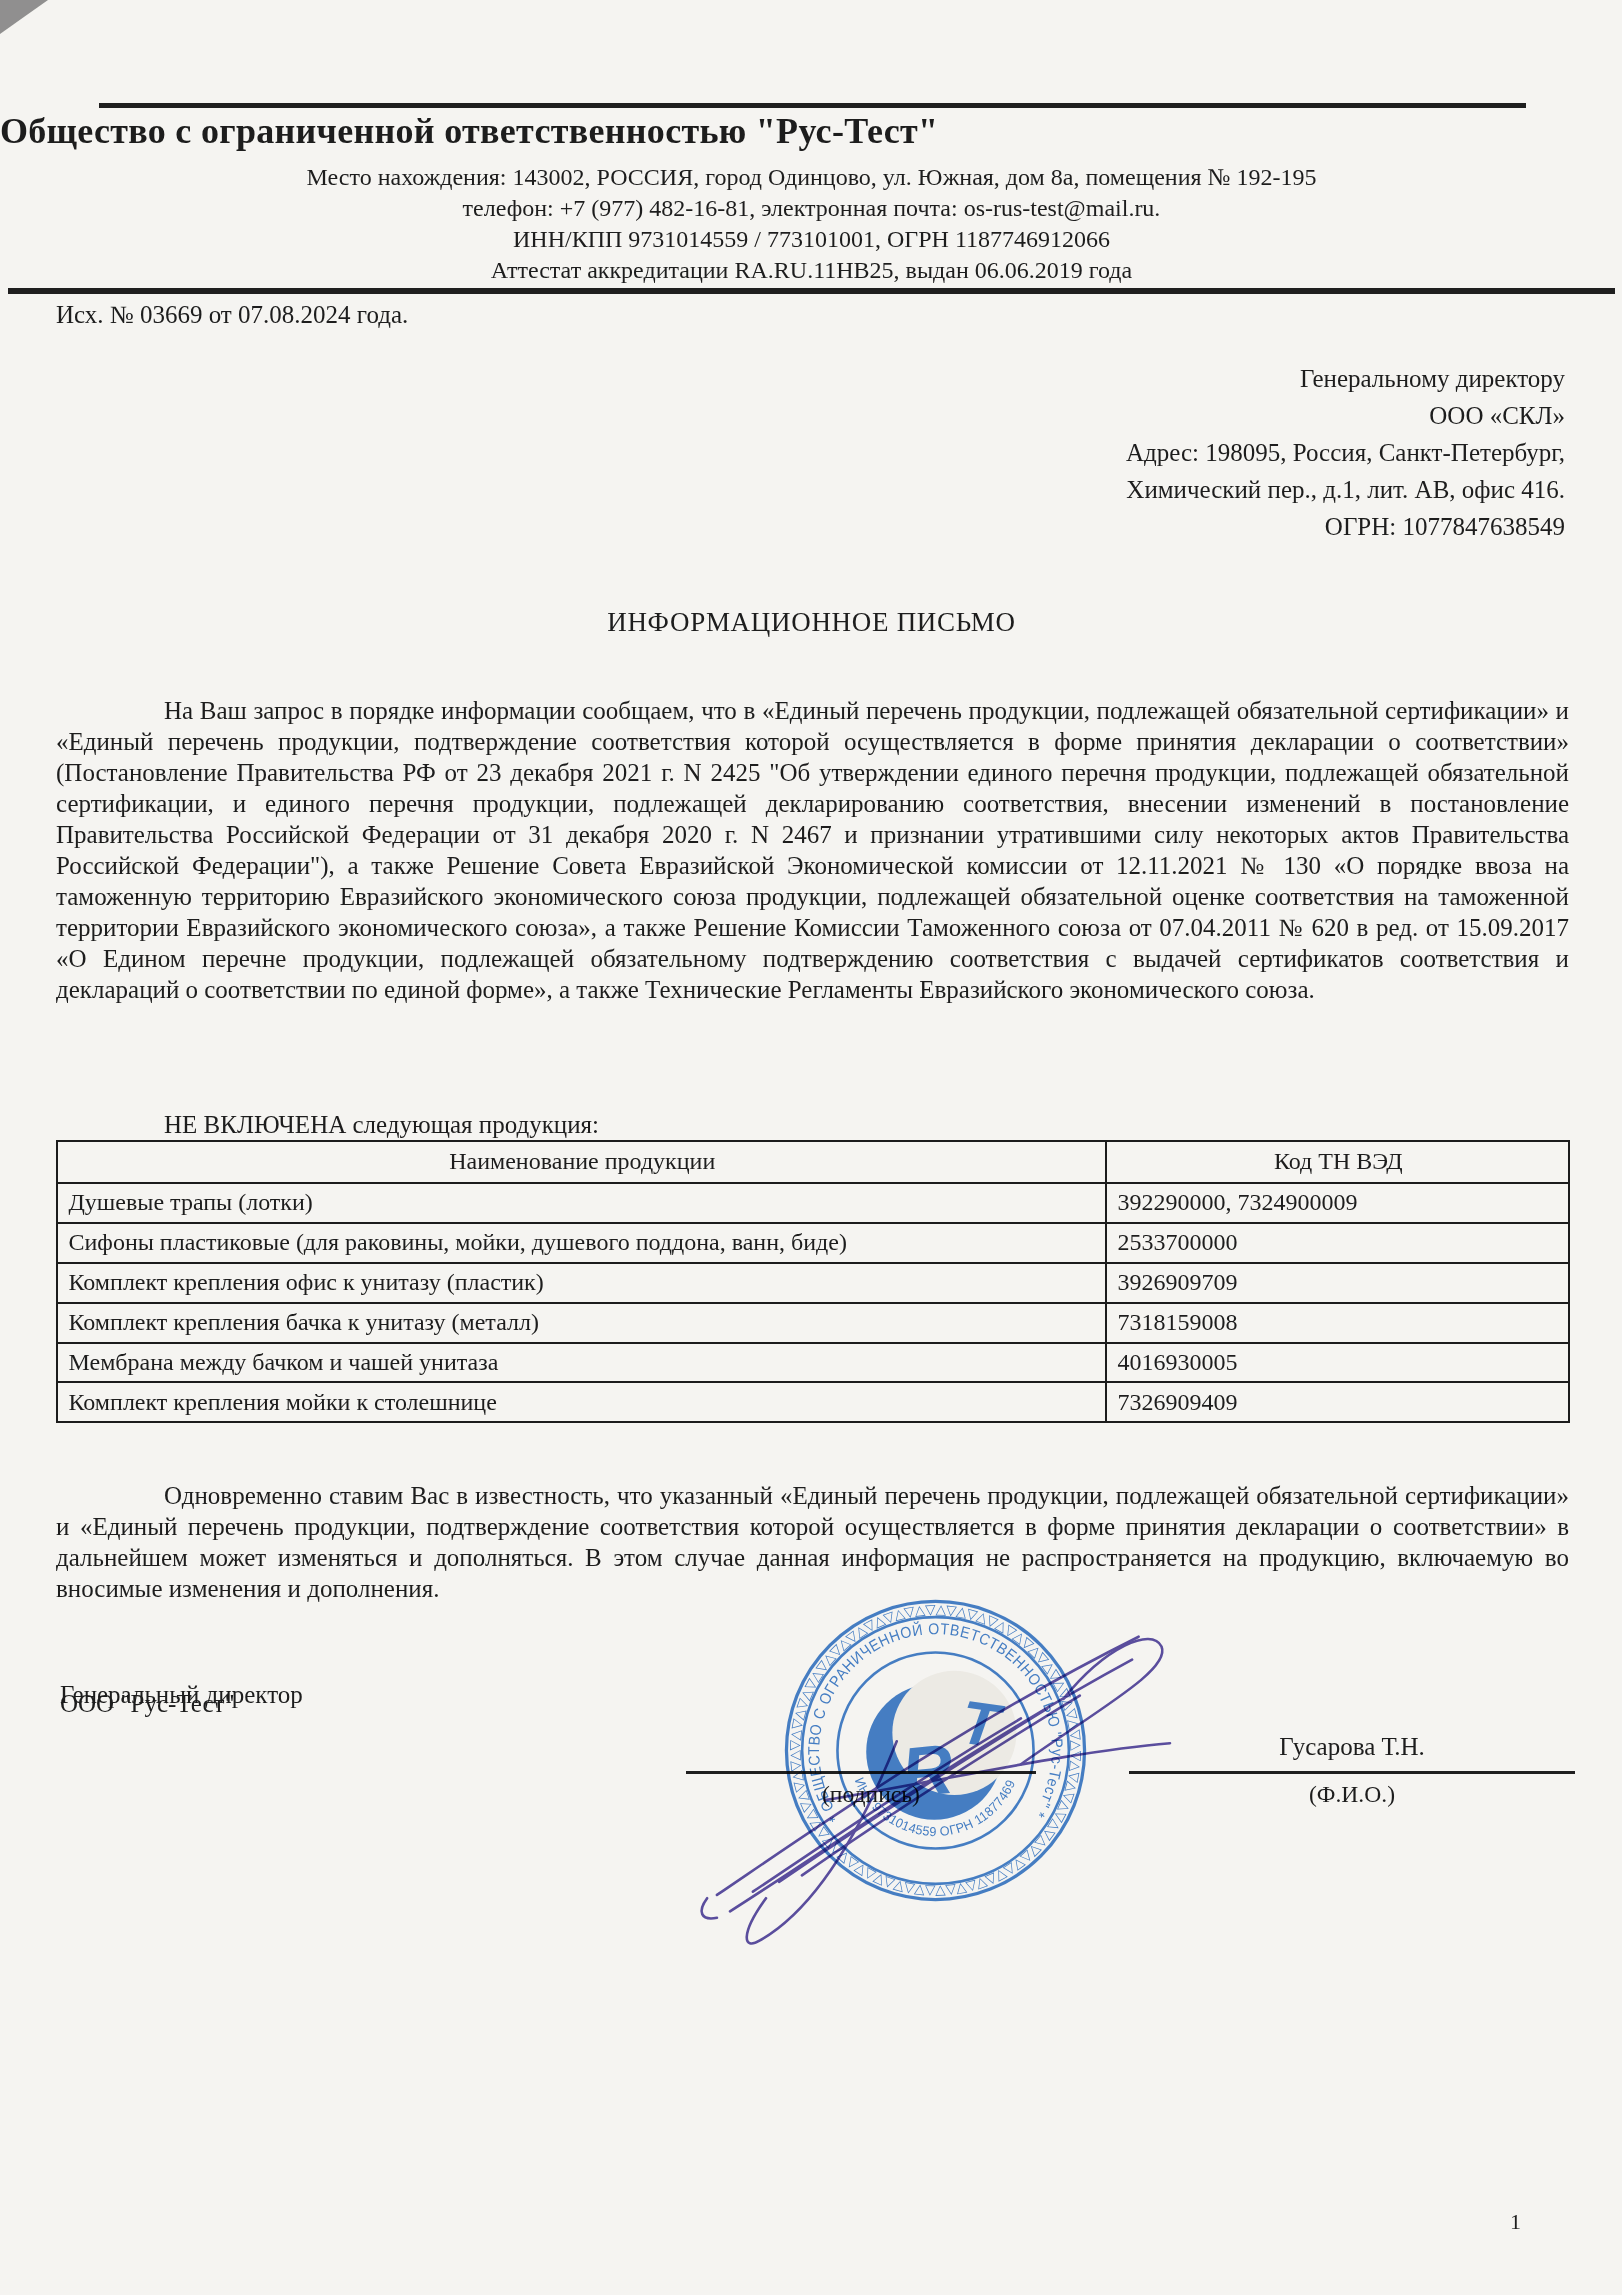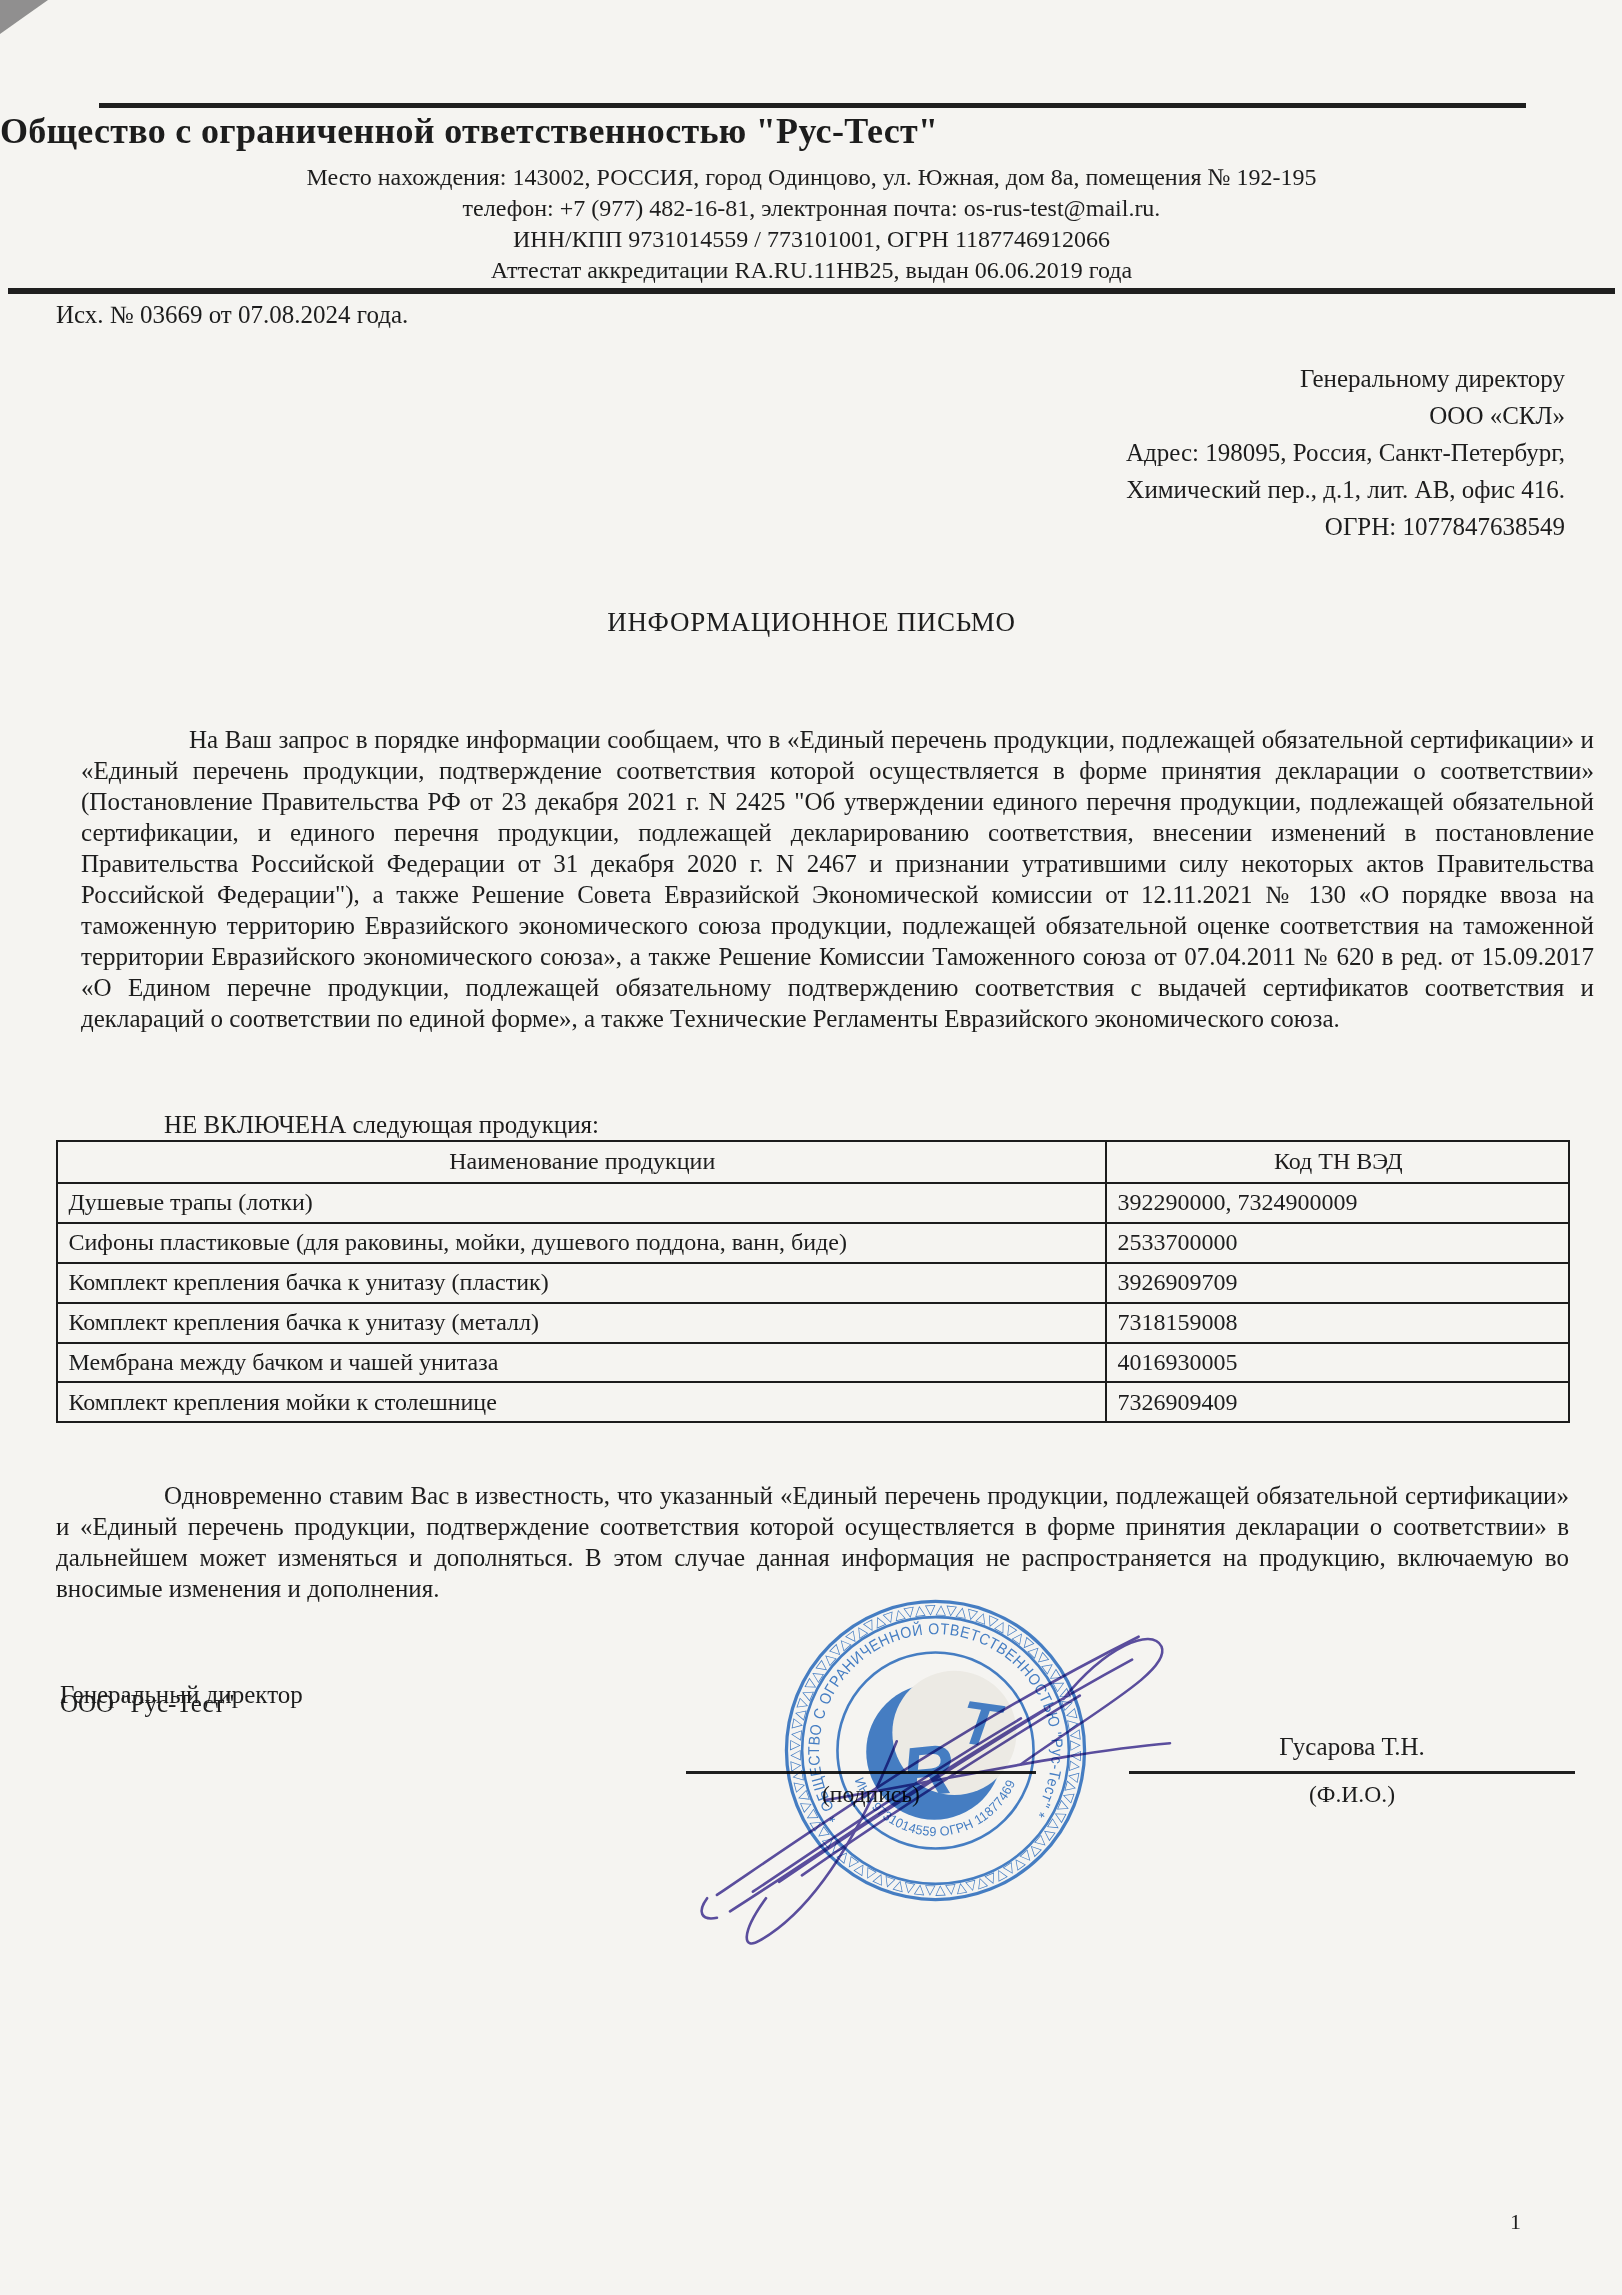--- a/index.html
+++ b/index.html
@@ -45,21 +45,21 @@
   .doc-title{
     left:0;top:607px;width:1623px;text-align:center;
     font-size:27px;letter-spacing:0.7px;
   }
 
   .para{
     left:56px;width:1513px;
     font-size:25px;line-height:31px;
     text-align:justify;text-indent:108px;
   }
-  .para-1{top:724px;margin-left:25px;}
+  .para-1{top:695px;}
   .para-2{top:1480px;}
 
   .not-included{left:164px;top:1111px;font-size:25px;}
 
   table.products{
     position:absolute;left:56px;top:1140px;width:1514px;
     border-collapse:collapse;font-size:24px;
   }
   table.products th, table.products td{
     border:2.6px solid #1c1c1c;
@@ -161,21 +161,21 @@
   <tbody>
     <tr>
       <td>Душевые трапы (лотки)</td>
       <td class="code-col">392290000, 7324900009</td>
     </tr>
     <tr>
       <td>Сифоны пластиковые (для раковины, мойки, душевого поддона, ванн, биде)</td>
       <td class="code-col">2533700000</td>
     </tr>
     <tr>
-      <td>Комплект крепления бачка к унитазу (пластик)</td>
+      <td>Комплект крепления офис к унитазу (пластик)</td>
       <td class="code-col">3926909709</td>
     </tr>
     <tr>
       <td>Комплект крепления бачка к унитазу (металл)</td>
       <td class="code-col">7318159008</td>
     </tr>
     <tr>
       <td>Мембрана между бачком и чашей унитаза</td>
       <td class="code-col">4016930005</td>
     </tr>

